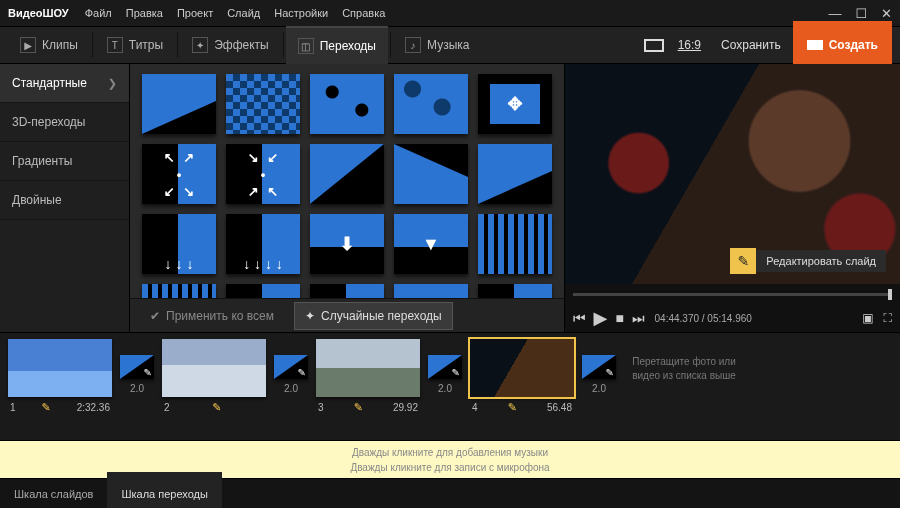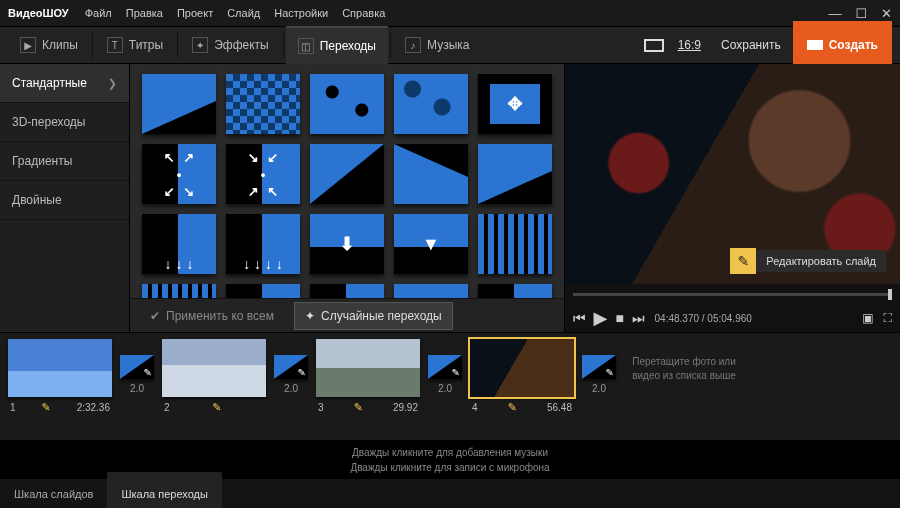--- a/index.html
+++ b/index.html
@@ -100,21 +100,21 @@
   .trans .tthumb::after{content:""; position:absolute; inset:0; clip-path:polygon(0 0,100% 0,0 100%); background:#2b74d1;}
   .trans .tpen{position:absolute; right:2px; bottom:1px; color:#fff; font-size:10px;}
   .trans .dur { color:#999; font-size:10px; margin-top:4px;}
   .drop { width:120px; color:#777; font-size:10px; text-align:center; padding:16px 8px; line-height:1.4;}
   .thumb.sky { background:linear-gradient(#4a80d4 0 55%,#7db0f0 55% 100%);}
   .thumb.swans { background:linear-gradient(#9aaecb 0 45%,#cfd9e6 45% 100%);}
   .thumb.city { background:linear-gradient(#b5c3d1 0 50%,#6a7b6b 50% 100%);}
   .thumb.kid { background:linear-gradient(120deg,#0a1018 0 42%,#4a2d16 42% 100%);}
 
   
-  .musicbar { height:38px; border-top:1px solid #000; display:flex; flex-direction:column; justify-content:center; align-items:center; background:#000000; color:#888; font-size:10px;}
+  .musicbar { height:38px; border-top:1px solid #000; display:flex; flex-direction:column; justify-content:center; align-items:center; background:#fef9c3; color:#888; font-size:10px;}
   .musicbar div { padding:2px 0;}
 
   
   .footer { height:30px; background:#141414; display:flex; align-items:center; border-top:1px solid #000; font-size:11px;}
   .ftab { padding:16px 14px; color:#aaa; cursor:pointer;}
   .ftab.active { background:#232323; color:#ddd;}
   .fpath { margin-left:14px; color:#aaa;}
 </style>
 </head>
 <body>
@@ -316,21 +316,21 @@
             <div class="knob"></div>
           </div>
       </div>
       <div class="pcontrols">
         <div class="btns">
           <span>⏮</span>
           <span style="font-size:18px">▶</span>
           <span>■</span>
           <span>⏭</span>
         </div>
-        <span class="tc">04:48.370 / 05:04.960</span>
+        <span class="tc">04:44.370 / 05:14.960</span>
         <div class="right">
           <span>▣</span>
           <span>⛶</span>
         </div>
       </div>
     </div>
   </div>
 
   <div class="timestrip">
     <div class="items">

